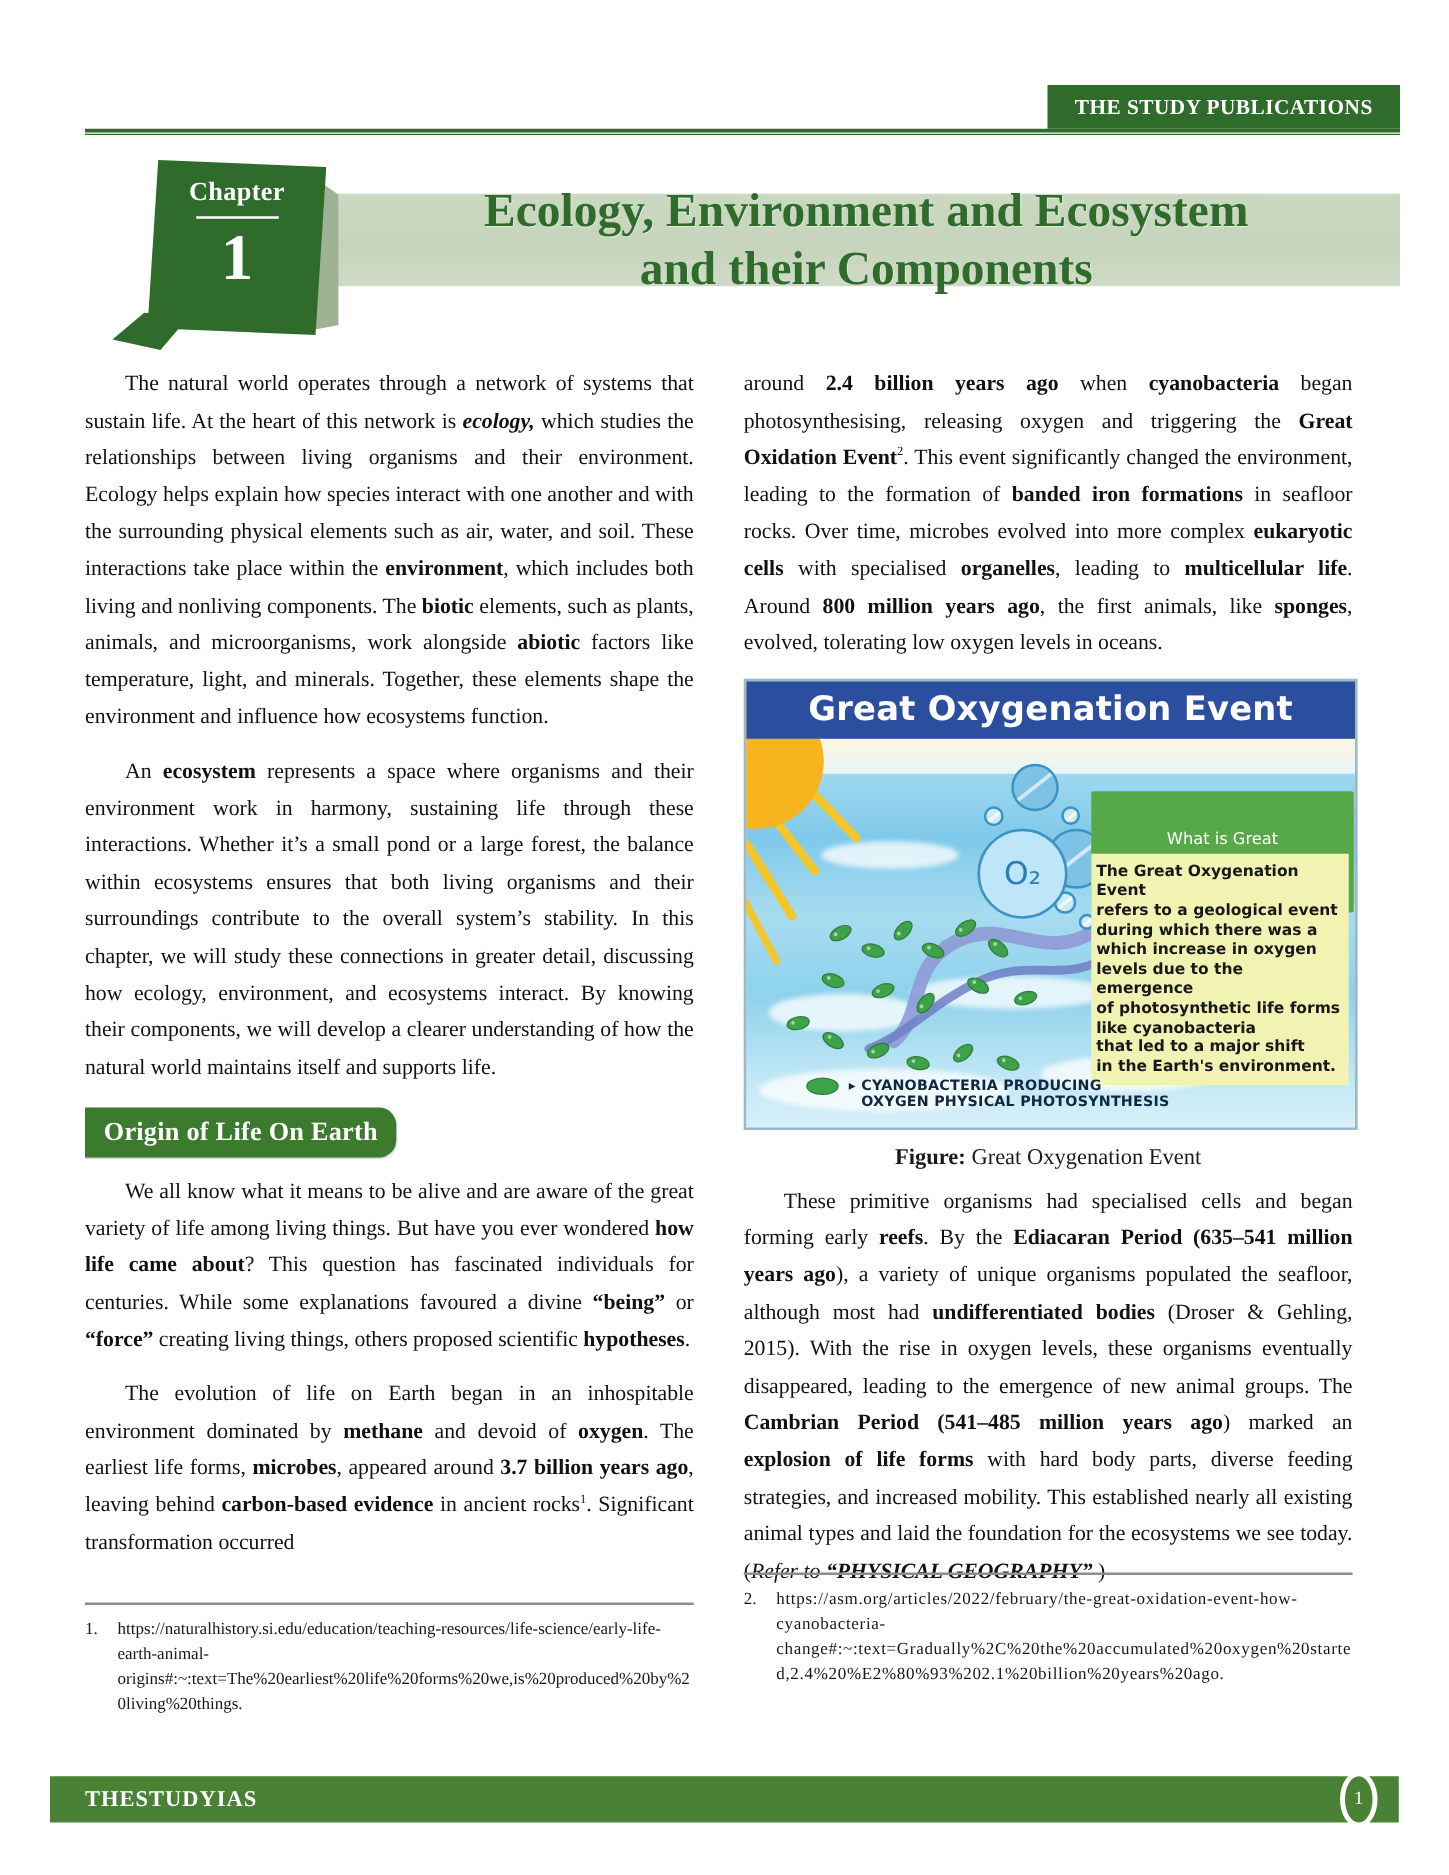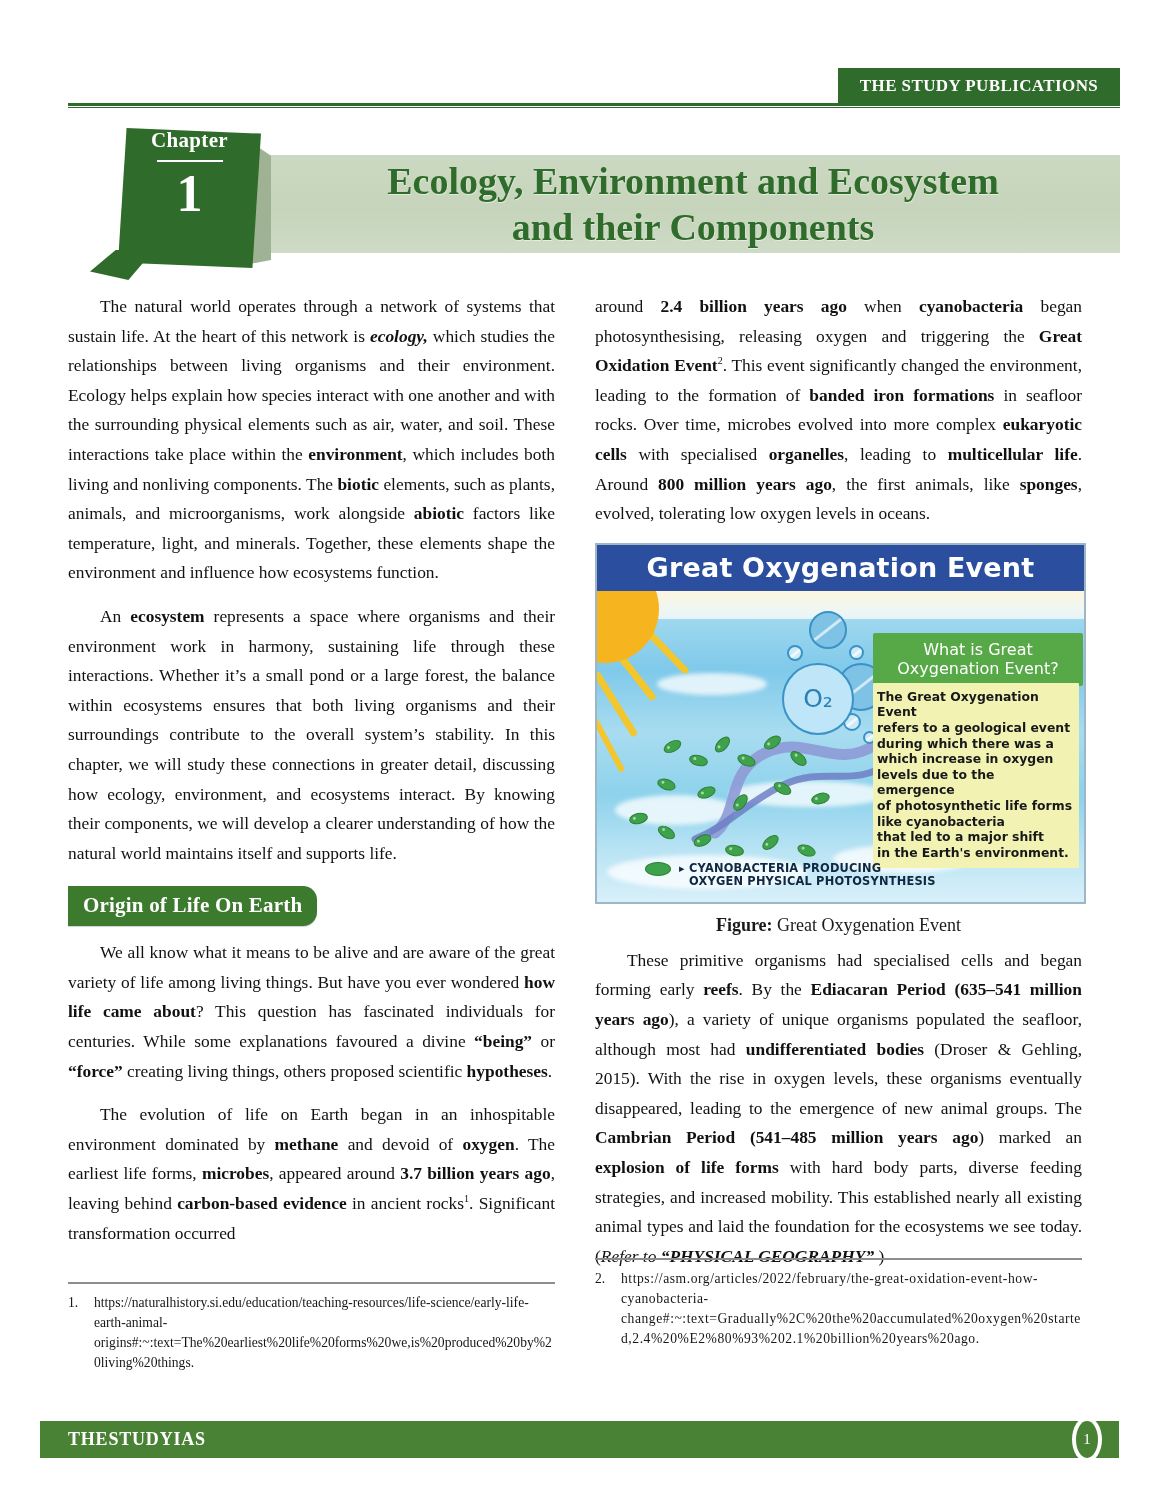--- a/index.html
+++ b/index.html
@@ -64,21 +64,21 @@
     top: 128px;
     left: 68px;
     width: 1052px;
     height: 145px;
   }
   .title-plate {
     position: absolute;
     left: 198px;
     top: 27px;
     width: 854px;
-    height: 98px;
+    height: 74px;
     background: linear-gradient(180deg, #ccd9c2 0%, #c6d4bb 55%, #cfdbc6 100%);
     display: flex;
     flex-direction: column;
     align-items: center;
     justify-content: center;
   }
   .title-line {
     color: #2f6b2a;
     font-family: "Liberation Serif", serif;
     font-weight: bold;
@@ -108,20 +108,21 @@
     display: flex;
     flex-direction: column;
     align-items: center;
     z-index: 3;
   }
   .chapter-word {
     color: #ffffff;
     font-family: "Liberation Serif", serif;
     font-weight: bold;
     font-size: 21px;
+    margin-top: 13px;
     letter-spacing: 0.3px;
   }
   .chapter-divider {
     width: 66px;
     height: 2px;
     background: #ffffff;
     margin-top: 7px;
   }
   .chapter-number {
     color: #ffffff;
@@ -328,23 +329,24 @@
     background: #57a947;
     padding: 7px 6px 8px 6px;
     z-index: 7;
     border-radius: 2px;
     text-align: center;
   }
   .callout-head-text {
     display: block;
     color: #ffffff;
     font-family: "DejaVu Sans", sans-serif;
-    font-size: 16px;
+    font-size: 13px;
     line-height: 19px;
     font-weight: normal;
+    margin-top: 22px;
   }
   .callout-body {
     position: absolute;
     left: 276px;
     top: 138px;
     width: 198px;
     background: #f2f3b2;
     padding: 6px 4px 8px 4px;
     z-index: 7;
     border-radius: 1px;

